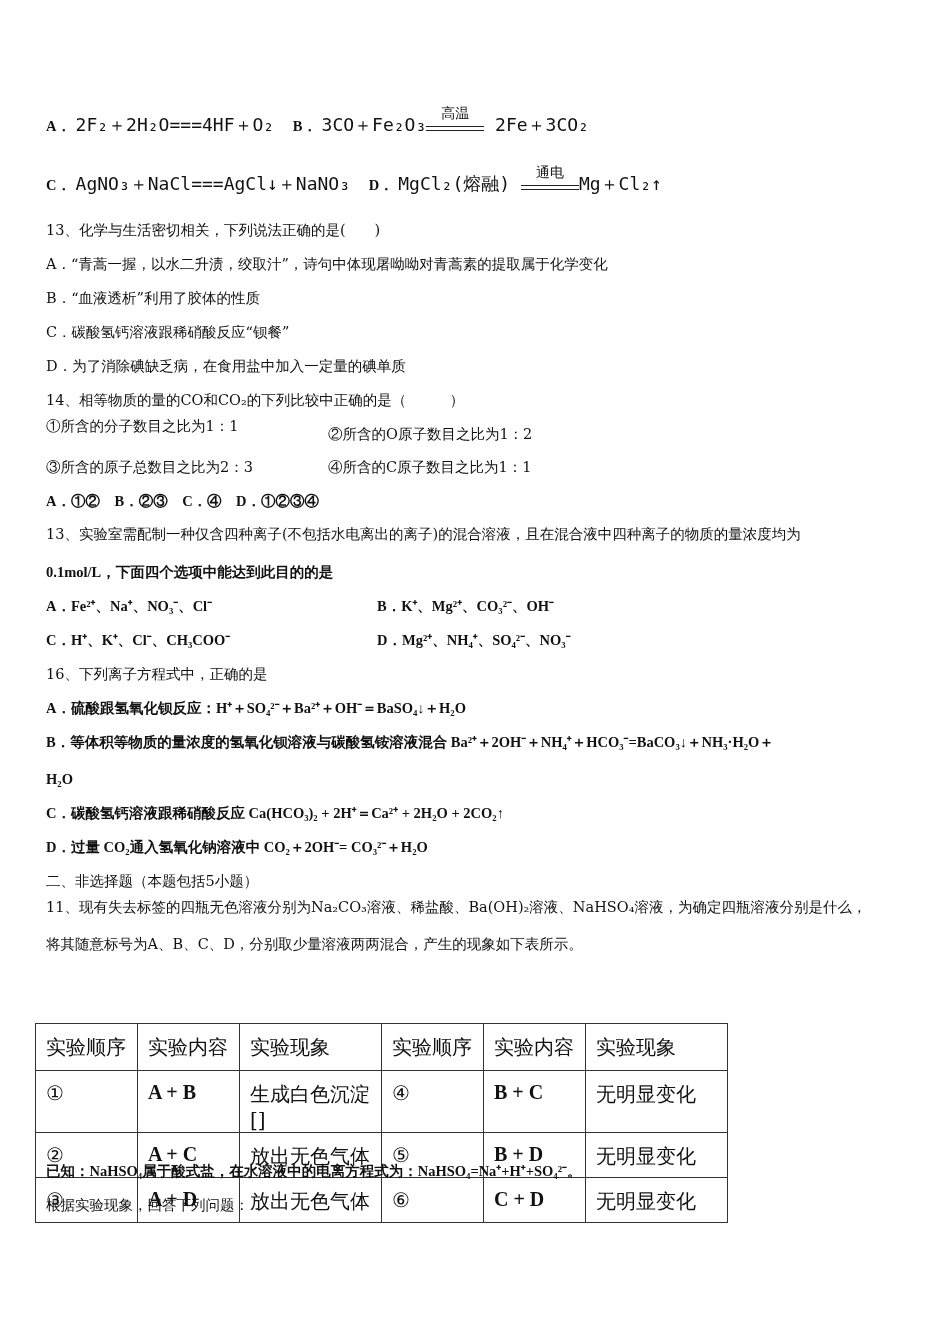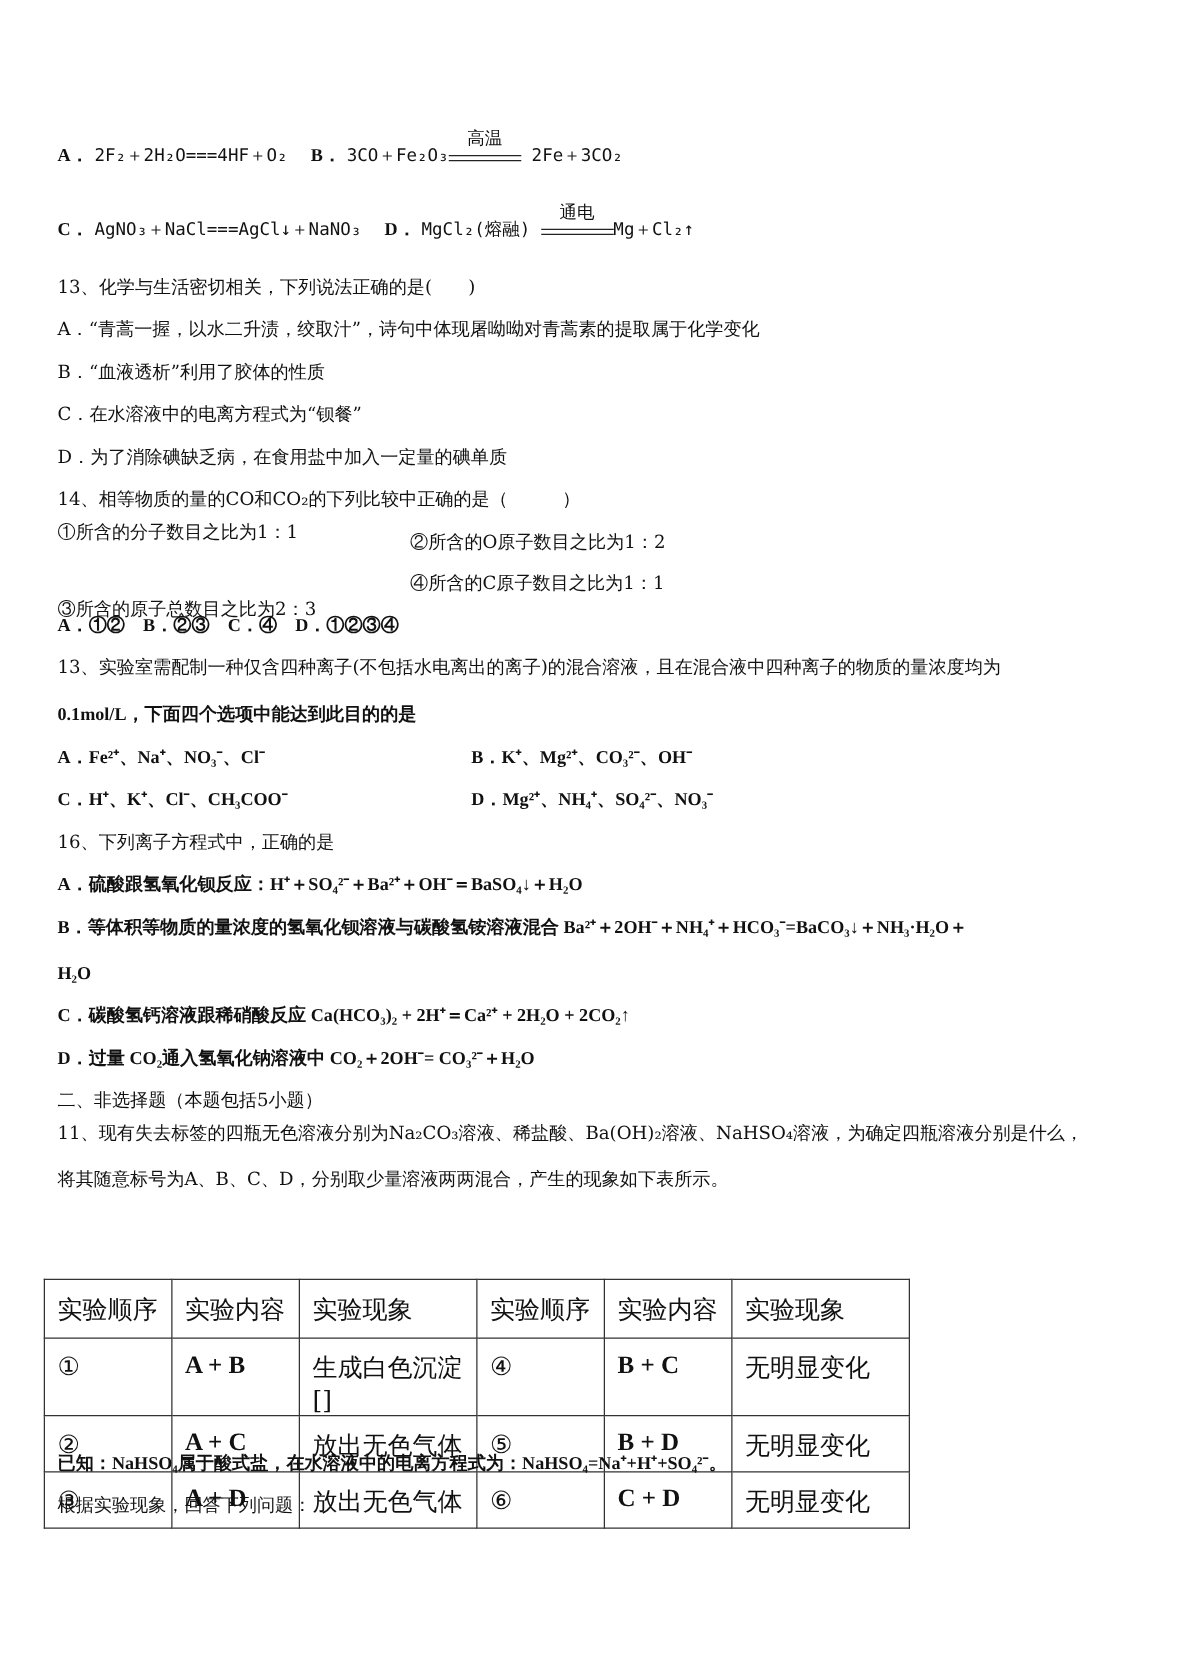--- a/index.html
+++ b/index.html
@@ -1,20 +1,20 @@
 <!DOCTYPE html>
 <html><head>
 <meta charset="utf-8">
 <style>
   html, body { margin:0; padding:0; background:#fff; }
   body { width:950px; height:1344px; position:relative; overflow:hidden;
          font-family:"DejaVu Serif", "Liberation Serif", serif; color:#111; font-size:14.5px; }
   .line { position:absolute; left:46px; white-space:nowrap; line-height:20px; }
   .b { font-weight:bold; font-family:"Liberation Serif", serif; }
-  .m { font-family:"DejaVu Sans Mono", "Liberation Mono", monospace; font-size:14px; }
+  .m { font-family:"DejaVu Sans Mono", "Liberation Mono", monospace; font-size:18px; }
   .cond { display:inline-block; position:relative; width:58px; height:20px; vertical-align:middle; }
   .cond .lab { position:absolute; top:-14px; left:0; width:58px; text-align:center; font-size:14px; }
   .cond .eq { position:absolute; top:9px; left:0; width:58px; border-top:1.5px solid #222; height:3px; border-bottom:1.5px solid #222; }
   table { position:absolute; left:35px; top:1023px; border-collapse:collapse; font-size:20px; }
   td { border:1.5px solid #333; height:45px; padding:0 10px; vertical-align:top; padding-top:10px; box-sizing:border-box; }
   td.c1 { width:102px; } td.c2 { width:102px; } td.c3 { width:142px; }
   td.c4 { width:102px; } td.c5 { width:102px; } td.c6 { width:142px; }
   tr.hdr td { height:47px; }
   .bold-cell { font-weight:bold; font-family:"Liberation Serif", serif; }
 </style>
@@ -30,27 +30,27 @@
 <div class="line" style="top:174px;">
   <span class="b">C．</span>
   <span class="m">AgNO₃＋NaCl===AgCl↓＋NaNO₃</span>
   <span class="b" style="margin-left:14px;">D．</span>
   <span class="m">MgCl₂(熔融) </span><span class="cond"><span class="lab">通电</span><span class="eq"></span></span><span class="m">Mg＋Cl₂↑</span>
 </div>
 
 <div class="line" style="top:220px;">13、化学与生活密切相关，下列说法正确的是(　　)</div>
 <div class="line" style="top:254px;">A．“青蒿一握，以水二升渍，绞取汁”，诗句中体现屠呦呦对青蒿素的提取属于化学变化</div>
 <div class="line" style="top:288px;">B．“血液透析”利用了胶体的性质</div>
-<div class="line" style="top:322px;">C．在水溶液中的电离方程式为“钡餐”</div>
+<div class="line" style="top:322px;">C．碳酸氢钙溶液跟稀硝酸反应“钡餐”</div>
 <div class="line" style="top:356px;">D．为了消除碘缺乏病，在食用盐中加入一定量的碘单质</div>
 
 <div class="line" style="top:390px;">14、相等物质的量的CO和CO₂的下列比较中正确的是（　　　）</div>
 <div class="line" style="top:404px;margin-top:12px;">①所含的分子数目之比为1：1</div>
 <div class="line" style="top:424px; left:328px;">②所含的O原子数目之比为1：2</div>
-<div class="line" style="top:478px;">③所含的原子总数目之比为2：3</div>
+<div class="line" style="top:457px;">③所含的原子总数目之比为2：3</div>
 <div class="line" style="top:457px; left:328px;">④所含的C原子数目之比为1：1</div>
 <div class="line b" style="top:491px;">A．①②　B．②③　C．④　D．①②③④</div>
 
 <div class="line" style="top:524px;">13、实验室需配制一种仅含四种离子(不包括水电离出的离子)的混合溶液，且在混合液中四种离子的物质的量浓度均为</div>
 <div class="line b" style="top:562px;">0.1mol/L，下面四个选项中能达到此目的的是</div>
 <div class="line b" style="top:596px;">A．Fe²⁺、Na⁺、NO₃⁻、Cl⁻</div>
 <div class="line b" style="top:596px; left:377px;">B．K⁺、Mg²⁺、CO₃²⁻、OH⁻</div>
 <div class="line b" style="top:630px;">C．H⁺、K⁺、Cl⁻、CH₃COO⁻</div>
 <div class="line b" style="top:630px; left:377px;">D．Mg²⁺、NH₄⁺、SO₄²⁻、NO₃⁻</div>
 

